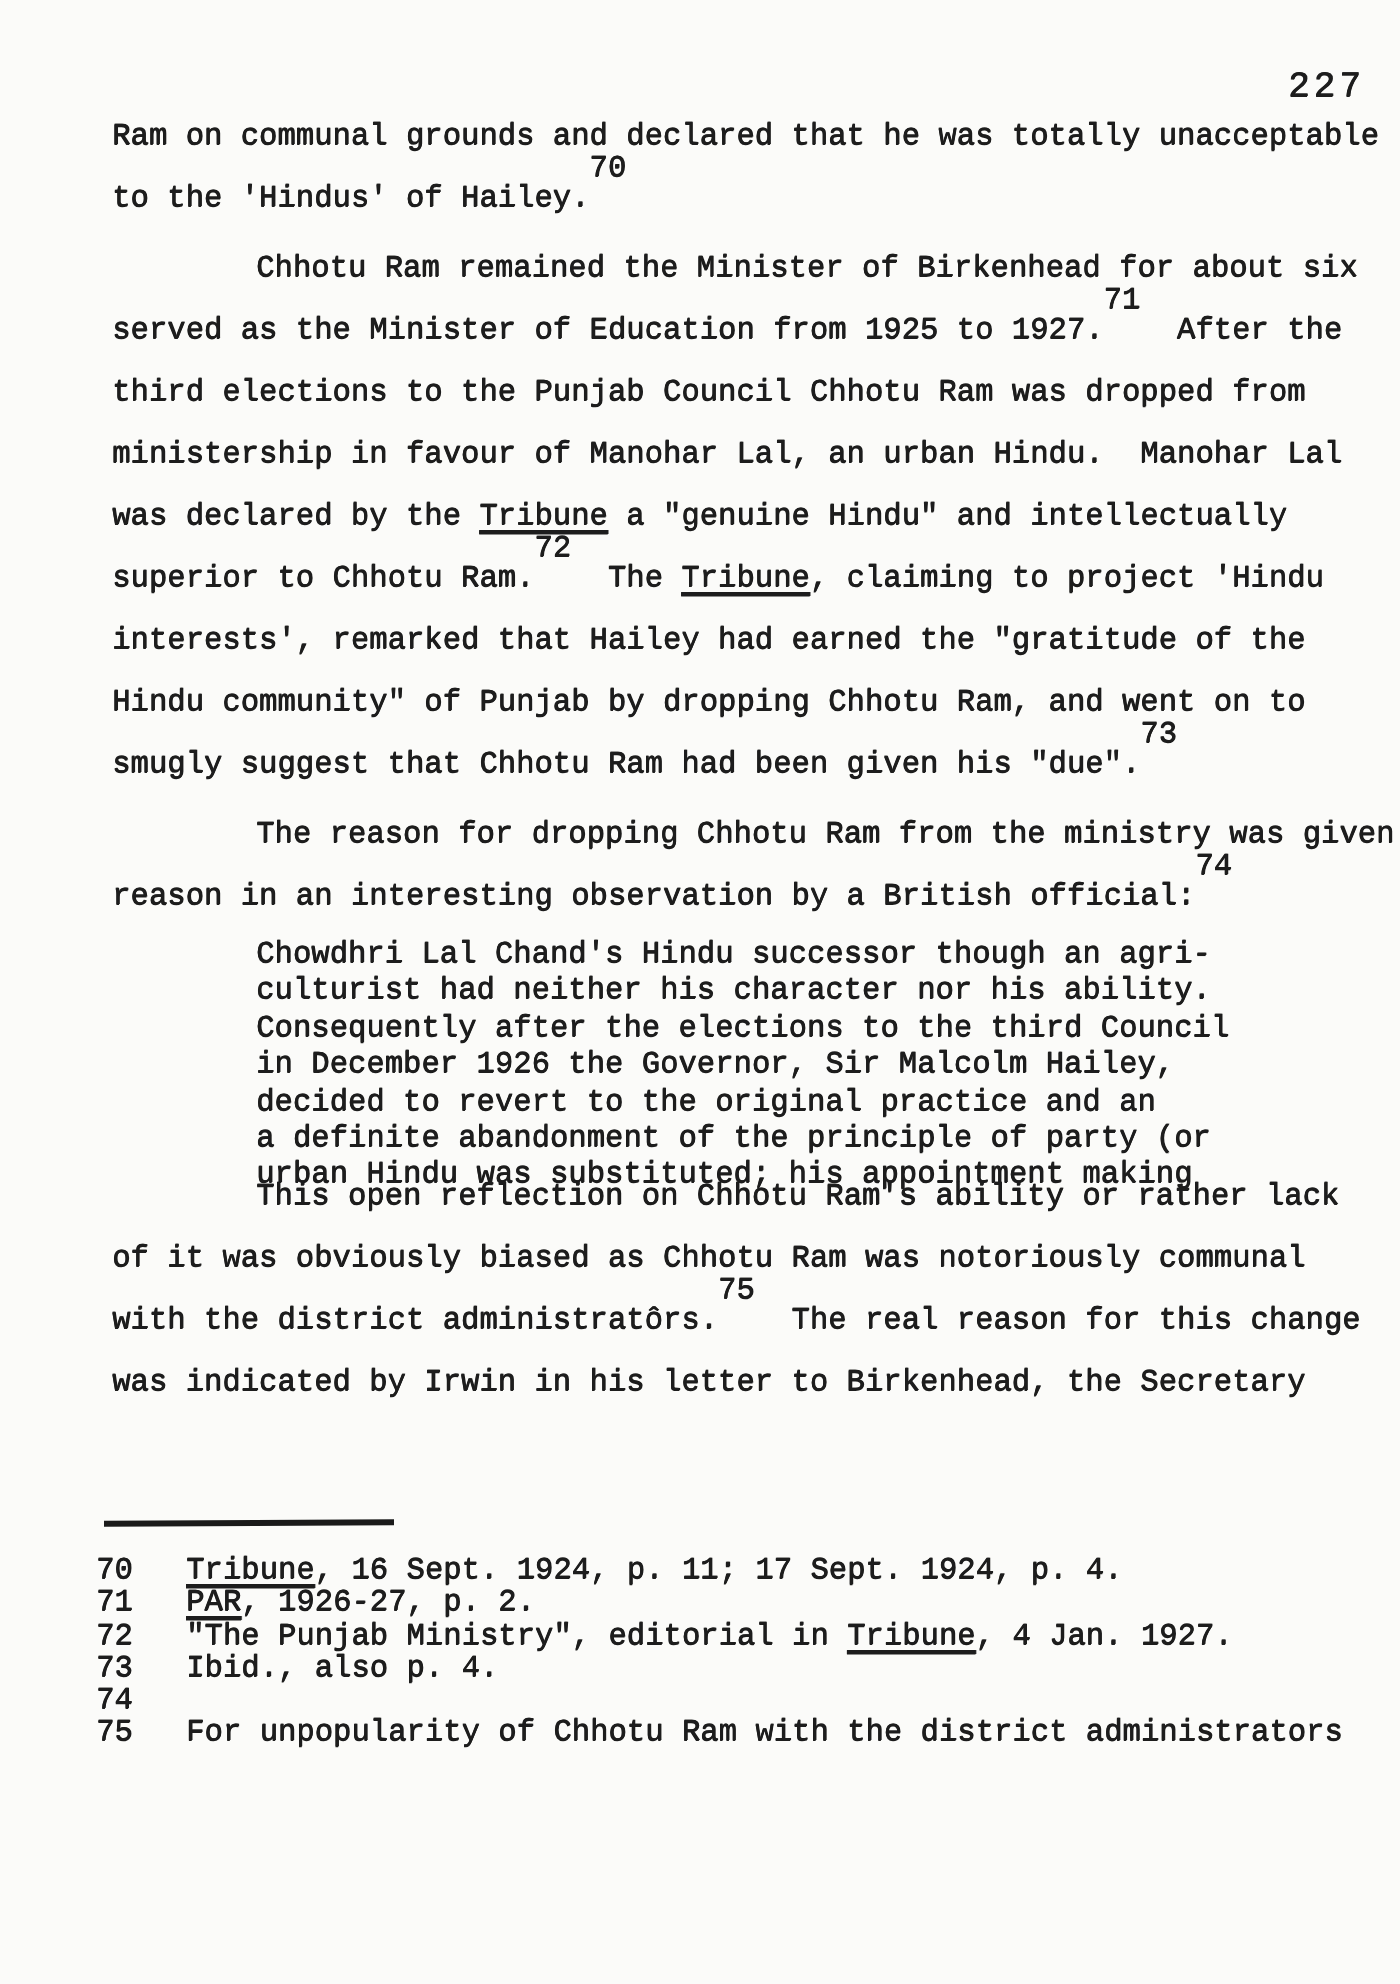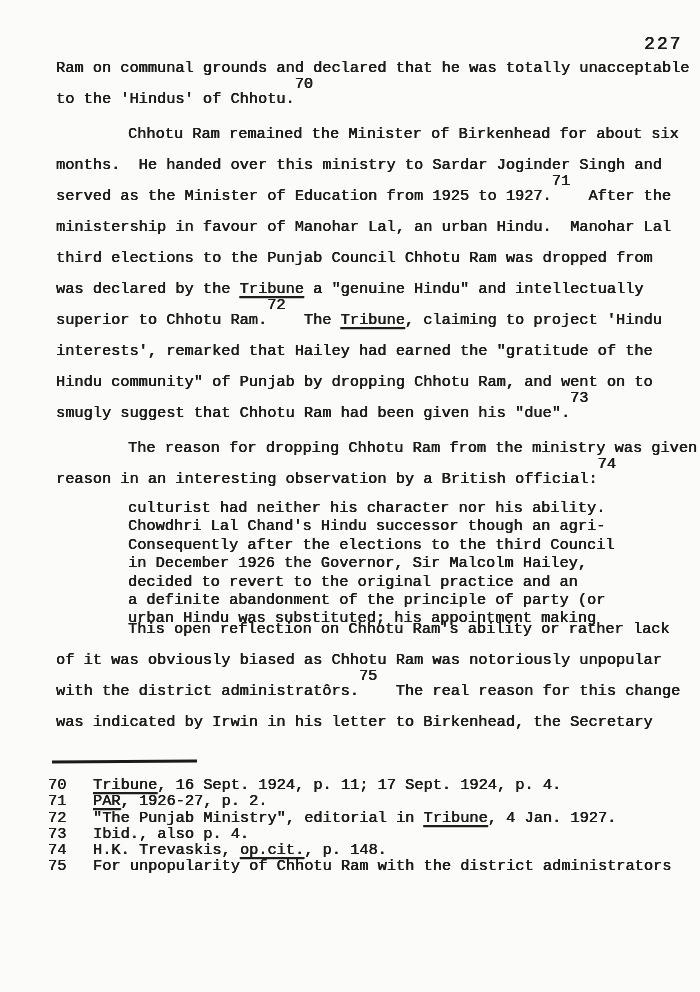--- a/index.html
+++ b/index.html
@@ -39,57 +39,56 @@
   .fn-num { width:45px; flex:0 0 45px; }
 </style>
 </head>
 <body>
 
 <div class="page">
   <div class="page-number">227</div>
   <div class="content">
       <div class="block para">
         <div class="line"><span>Ram on communal grounds and declared that he was totally unacceptable</span></div>
-        <div class="line"><span>to the 'Hindus' of Chhotu.</span><span class="sup">70</span></div>
+        <div class="line"><span>to the 'Hindus' of Hailey.</span><span class="sup">70</span></div>
       </div>
       <div class="block para">
         <div class="line indent"><span>Chhotu Ram remained the Minister of Birkenhead for about six</span></div>
-        <div class="line"><span>months.  He handed over this ministry to Sardar Joginder Singh and</span></div>
         <div class="line"><span>served as the Minister of Education from 1925 to 1927.</span><span class="sup">71</span><span>  After the</span></div>
+        <div class="line"><span>third elections to the Punjab Council Chhotu Ram was dropped from</span></div>
         <div class="line"><span>ministership in favour of Manohar Lal, an urban Hindu.  Manohar Lal</span></div>
-        <div class="line"><span>third elections to the Punjab Council Chhotu Ram was dropped from</span></div>
         <div class="line"><span>was declared by the </span><span class="u">Tribune</span><span> a "genuine Hindu" and intellectually</span></div>
         <div class="line"><span>superior to Chhotu Ram.</span><span class="sup">72</span><span>  The </span><span class="u">Tribune</span><span>, claiming to project 'Hindu</span></div>
         <div class="line"><span>interests', remarked that Hailey had earned the "gratitude of the</span></div>
         <div class="line"><span>Hindu community" of Punjab by dropping Chhotu Ram, and went on to</span></div>
         <div class="line"><span>smugly suggest that Chhotu Ram had been given his "due".</span><span class="sup">73</span></div>
       </div>
       <div class="block para">
         <div class="line indent"><span>The reason for dropping Chhotu Ram from the ministry was given</span></div>
         <div class="line"><span>reason in an interesting observation by a British official:</span><span class="sup">74</span></div>
       </div>
       <div class="block quote">
+        <div class="line"><span>Chowdhri Lal Chand's Hindu successor though an agri-</span></div>
         <div class="line"><span>culturist had neither his character nor his ability.</span></div>
-        <div class="line"><span>Chowdhri Lal Chand's Hindu successor though an agri-</span></div>
         <div class="line"><span>Consequently after the elections to the third Council</span></div>
         <div class="line"><span>in December 1926 the Governor, Sir Malcolm Hailey,</span></div>
         <div class="line"><span>decided to revert to the original practice and an</span></div>
         <div class="line"><span>a definite abandonment of the principle of party (or</span></div>
         <div class="line"><span>urban Hindu was substituted; his appointment making</span></div>
       </div>
       <div class="block para">
         <div class="line indent"><span>This open reflection on Chhotu Ram's ability or rather lack</span></div>
-        <div class="line"><span>of it was obviously biased as Chhotu Ram was notoriously unpopular</span></div>
+        <div class="line"><span>of it was obviously biased as Chhotu Ram was notoriously communal</span></div>
         <div class="line"><span>with the district administratôrs.</span><span class="sup">75</span><span>  The real reason for this change</span></div>
         <div class="line"><span>was indicated by Irwin in his letter to Birkenhead, the Secretary</span></div>
       </div>
     </div>
   <div class="fn-sep"></div>
   <div class="footnotes">
       <div class="fn-row"><span class="fn-num">70</span><span><span class="u">Tribune</span><span>, 16 Sept. 1924, p. 11; 17 Sept. 1924, p. 4.</span></span></div>
       <div class="fn-row"><span class="fn-num">71</span><span><span class="u">PAR</span><span>, 1926-27, p. 2.</span></span></div>
       <div class="fn-row"><span class="fn-num">72</span><span><span>"The Punjab Ministry", editorial in </span><span class="u">Tribune</span><span>, 4 Jan. 1927.</span></span></div>
       <div class="fn-row"><span class="fn-num">73</span><span><span>Ibid., also p. 4.</span></span></div>
-      <div class="fn-row"><span class="fn-num">74</span><span><span>H.K. Trevaskis, </span><span class="u">op.cit.</span><span>, p. 148.</span></span></div>
+      <div class="fn-row"><span class="fn-num">74</span></div>
       <div class="fn-row"><span class="fn-num">75</span><span><span>For unpopularity of Chhotu Ram with the district administrators</span></span></div>
       <div class="fn-row"><span class="fn-num"></span></div>
     </div>
 </div>
 
 </body></html>

